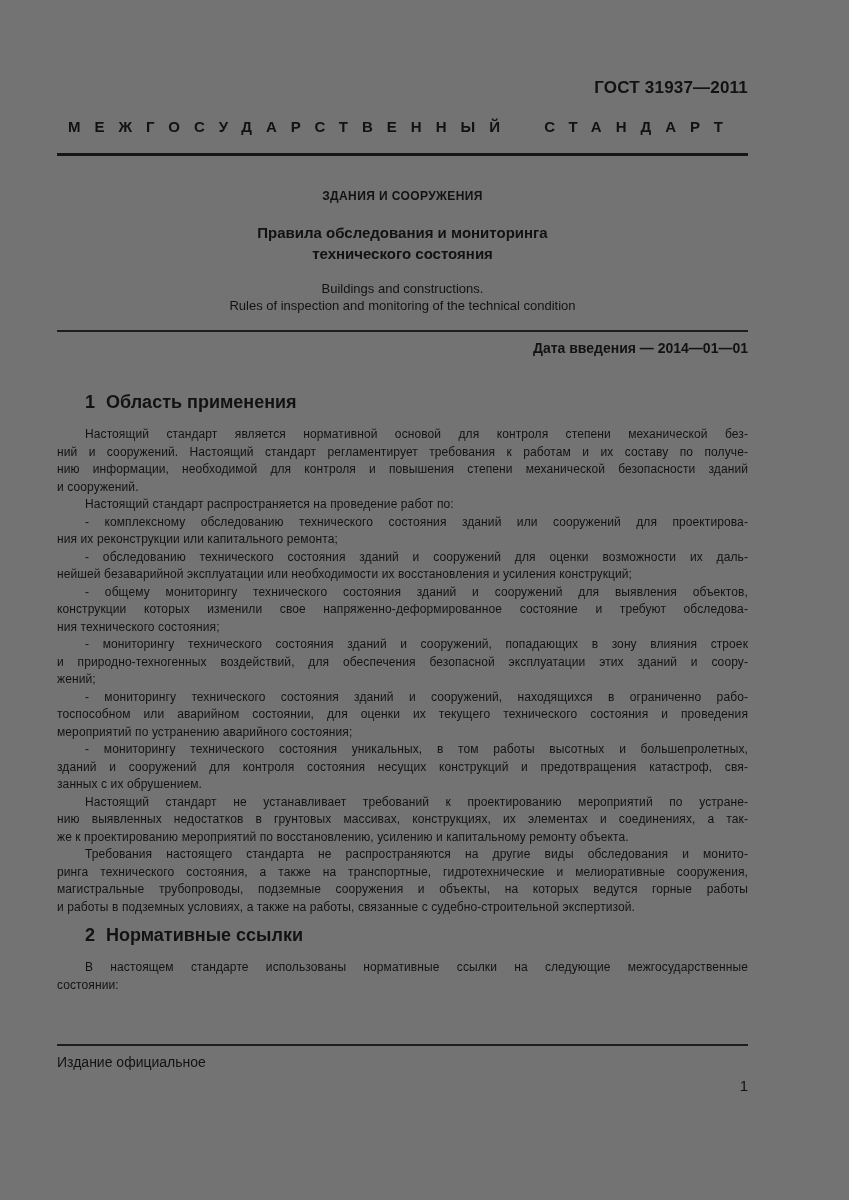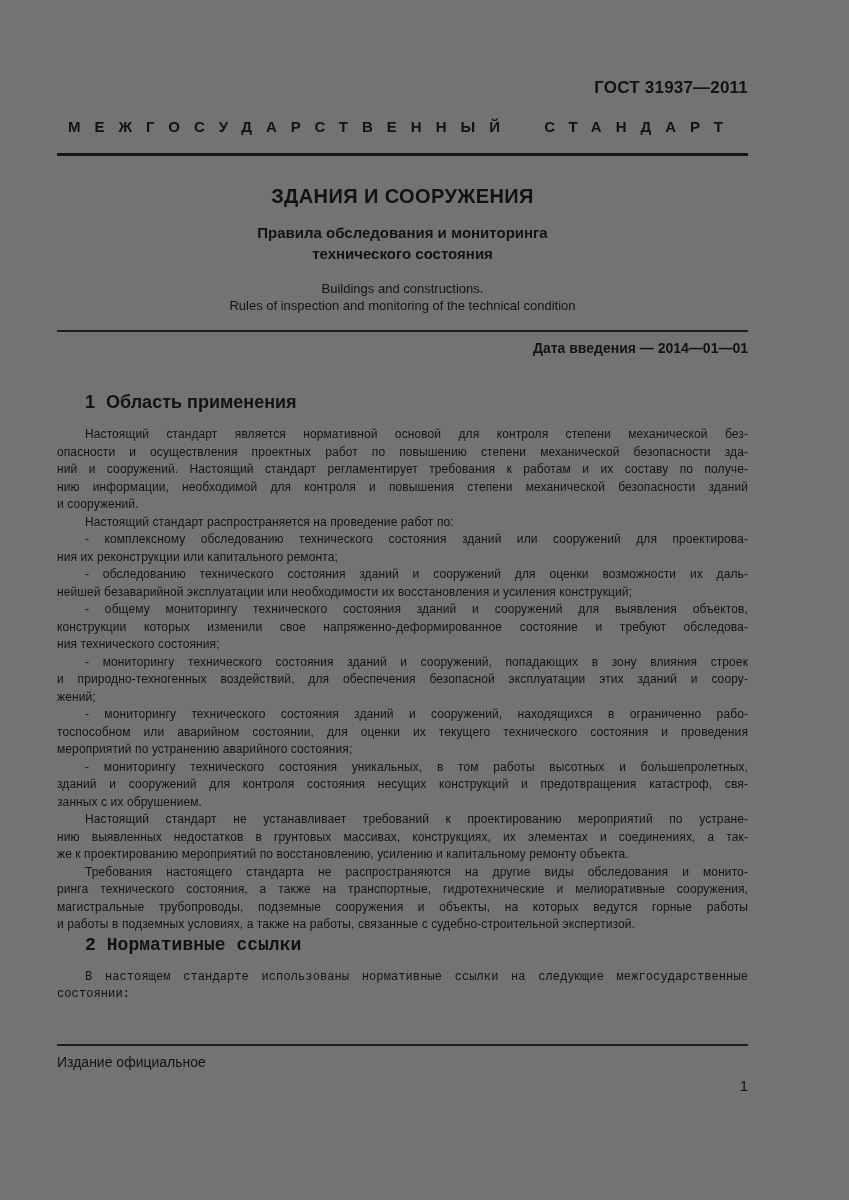--- a/index.html
+++ b/index.html
@@ -12,28 +12,28 @@
   .content { position:absolute; left:57px; top:78px; width:691px; }
 
   .doc-number { font-size:17px; font-weight:bold; line-height:20px; text-align:right; letter-spacing:.2px; }
 
   .banner {
     margin-top:17px; font-size:15px; font-weight:bold; line-height:24px;
     text-align:center; letter-spacing:14px; word-spacing:12px; white-space:nowrap;
   }
   .rule-thick { margin-top:14px; height:3px; background:#161616; }
 
-  .title-ru { margin-top:30px; font-size:20px; font-weight:bold; line-height:20px; text-align:center; letter-spacing:.4px; }
+  .title-ru { margin-top:30px; font-size:12px; font-weight:bold; line-height:20px; text-align:center; letter-spacing:.4px; }
   .subtitle-ru { margin-top:16px; font-size:15px; font-weight:bold; line-height:21px; text-align:center; white-space:pre-line; }
   .title-en { margin-top:16px; font-size:13px; line-height:17px; text-align:center; white-space:pre-line; }
 
   .rule-thin { margin-top:16px; height:2px; background:#1d1d1d; }
   .effective-date { margin-top:7px; font-size:14px; font-weight:bold; line-height:18px; text-align:right; }
 
-  .section + .section { margin-top:0;font-family:Liberation Mono, monospace; }
+  .section + .section { margin-top:8px; }
   .sec-heading { margin-top:34px; margin-bottom:13px; padding-left:28px; font-size:18px; font-weight:bold; line-height:22px; }
   .section + .section .sec-heading { margin-top:0; }
   .sec-num { margin-right:11px; }
 
   .para { margin:0; }
   .line {
     font-size:12px; line-height:17.5px;
     text-align:justify; text-align-last:justify;
     letter-spacing:.1px;
   }
@@ -62,21 +62,20 @@
 Rules of inspection and monitoring of the technical condition</div>
 
     <div class="rule-thin"></div>
     <div class="effective-date">Дата введения — 2014—01—01</div>
 
     <div>
         <div class="section">
           <div class="sec-heading"><span class="sec-num">1</span><span>Область применения</span></div>
           <div class="para">
             <div class="line first">Настоящий стандарт является нормативной основой для контроля степени механической без-</div>
-            <div class="line">опасности и осуществления проектных работ по повышению степени механической безопасности зда-</div>
             <div class="line">ний и сооружений. Настоящий стандарт регламентирует требования к работам и их составу по получе-</div>
             <div class="line">нию информации, необходимой для контроля и повышения степени механической безопасности зданий</div>
             <div class="line last">и сооружений.</div>
           </div>
           <div class="para">
             <div class="line first last">Настоящий стандарт распространяется на проведение работ по:</div>
           </div>
           <div class="para">
             <div class="line first">- комплексному обследованию технического состояния зданий или сооружений для проектирова-</div>
             <div class="line last">ния их реконструкции или капитального ремонта;</div>

